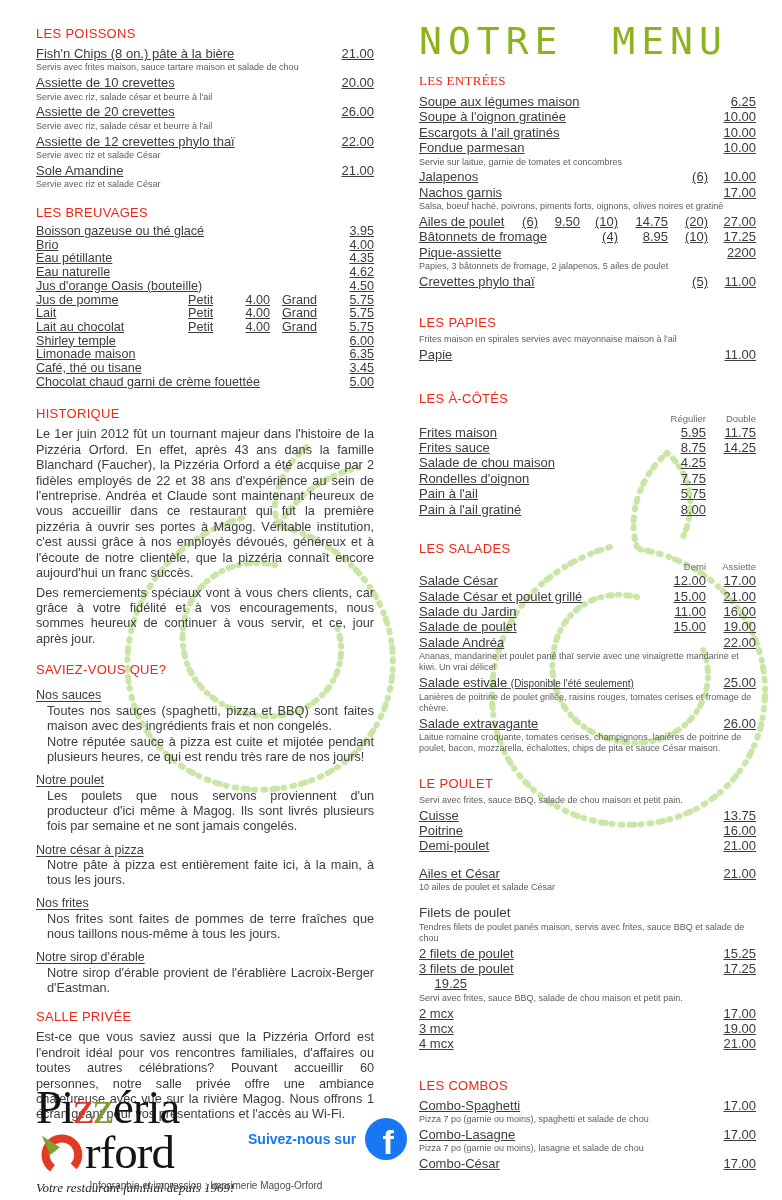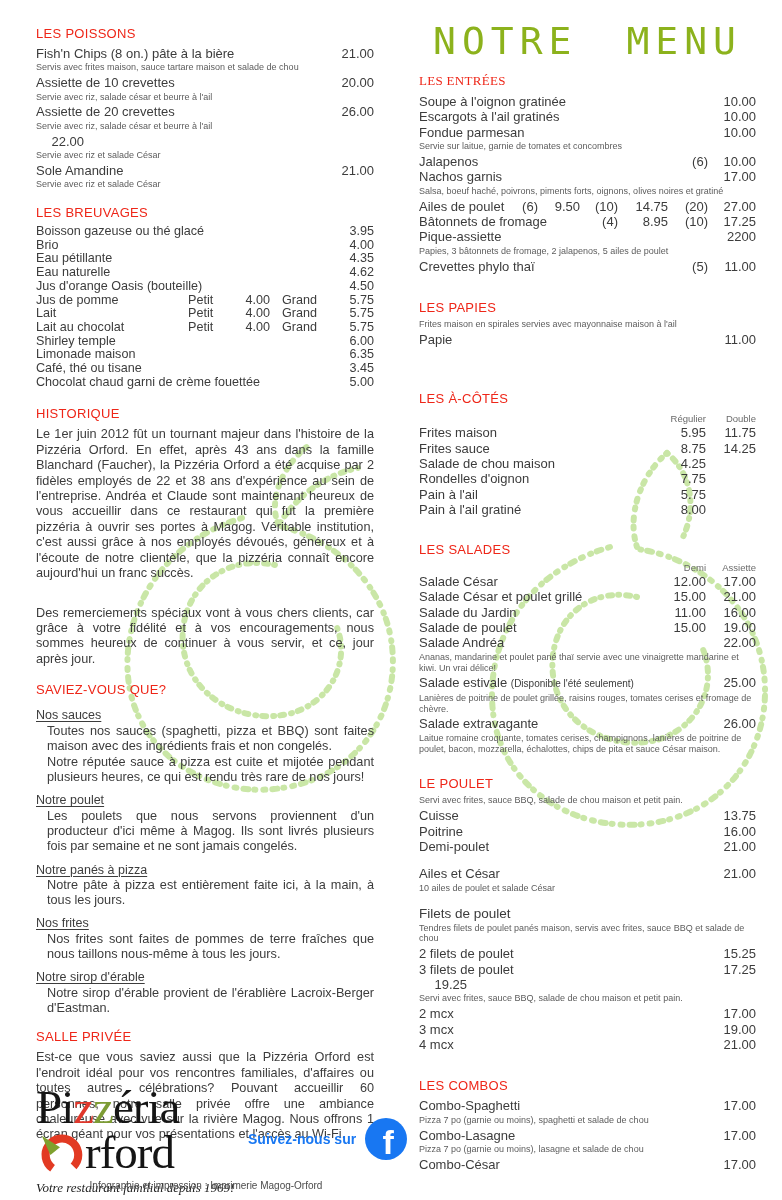--- a/index.html
+++ b/index.html
@@ -9,55 +9,55 @@
     font-family: "Liberation Sans", sans-serif;
     color: #3c3c3c; overflow: hidden;
   }
   .col { position: absolute; z-index: 1; }
   .col-left  { left: 36px; top: 24px; width: 338px; }
   .col-right { left: 419px; top: 20px; width: 337px; }
 
   h2.sec { font-size: 13px; font-weight: normal; color: #ee2618;
            letter-spacing: .3px; line-height: 20px; }
 
-  .mi { display: flex; align-items: baseline; font-size: 13px; line-height: 15.4px; }
+  .mi { display: flex; align-items: baseline; font-size: 13px; line-height: 15.4px; text-decoration: underline; }
   .mi .nm { flex: 1 1 auto; }
   .pr  { width: 48px; text-align: right; white-space: nowrap; }
   .qty { width: 38px; text-align: right; }
   .note { font-size: 9px; line-height: 10.8px; color: #5d5d5d; margin: 1px 0 2px; }
 
   #sec-poissons .mi { margin-top: 2px; }
   #sec-breuvages h2 { margin-top: 13px; margin-bottom: 2px; }
   .bev .mi { font-size: 12.6px; line-height: 13.7px; }
   .b1l { width: 46px; } .b1p { width: 36px; text-align: right; }
   .b2l { width: 56px; padding-left: 12px; }
 
   #sec-historique h2 { margin-top: 15px; }
   p.body { font-size: 12.7px; line-height: 15.4px; text-align: justify; margin-top: 3px; }
-  p.body + p.body { margin-top: 24px; }
+  p.body + p.body { margin-top: 4px; }
 
   #sec-saviez h2 { margin-top: 13px; }
   .know { margin-top: 9px; }
   .know-h { font-size: 12.5px; line-height: 13.5px; text-decoration: underline;
             text-underline-offset: 2px; }
   .know-p { font-size: 12.7px; line-height: 15.2px; text-align: justify;
             margin: 1px 0 0 11px; }
 
   #sec-salle h2 { margin-top: 11px; }
 
   .menu-title { font-family: "DejaVu Sans Mono", monospace; font-weight: normal;
-                font-size: 38px; line-height: 42px; color: #8cb21c; text-align: center;
+                font-size: 38px; line-height: 42px; color: #8cb21c; text-align: left;
                 letter-spacing: 6px; word-spacing: 20px; }
   #sec-entrees h2 { margin-top: 9px; margin-bottom: 3px; font-family: Liberation Serif, serif; }
   .q1 { width: 30px; text-align: right; } .p1 { width: 42px; text-align: right; }
   .q2 { width: 38px; text-align: right; } .p2 { width: 50px; text-align: right; }
   .q3 { width: 40px; text-align: right; } .p3 { width: 48px; text-align: right; }
 
   #sec-papies h2 { margin-top: 24px; }
-  #sec-acotes h2 { margin-top: 42px; margin-bottom: 4px; }
+  #sec-acotes h2 { margin-top: 26px; margin-bottom: 4px; }
   .hdr { display: flex; justify-content: flex-end; font-size: 9.5px;
          color: #6a6a6a; margin-bottom: 1px; }
   .pA { width: 60px; text-align: right; } .pB { width: 50px; text-align: right; }
 
   #sec-salades h2 { margin-top: 22px; margin-bottom: 2px; }
   .qual { font-size: 10px; }
 
   #sec-poulet h2 { margin-top: 20px; }
   .gap { margin-top: 12px; }
   .sub { font-size: 13.5px; margin-top: 12px; line-height: 16px; }
@@ -126,20 +126,21 @@
         <span class="nm">Assiette de 10 crevettes</span>
         <span class="pr">20.00</span>
       </div>
     <div class="note">Servie avec riz, salade césar et beurre à l'ail</div>
     <div class="mi">
         <span class="nm">Assiette de 20 crevettes</span>
         <span class="pr">26.00</span>
       </div>
     <div class="note">Servie avec riz, salade césar et beurre à l'ail</div>
     <div class="mi">
+        <span class="nm">Assiette de 12 crevettes phylo thaï</span>
         <span class="pr">22.00</span>
       </div>
     <div class="note">Servie avec riz et salade César</div>
     <div class="mi">
         <span class="nm">Sole Amandine</span>
         <span class="pr">21.00</span>
       </div>
     <div class="note">Servie avec riz et salade César</div>
   </section>
 
@@ -215,21 +216,21 @@
     <div class="know">
       <div class="know-h">Nos sauces</div>
       <p class="know-p">Toutes nos sauces (spaghetti, pizza et BBQ) sont faites maison avec des ingrédients frais et non congelés.</p>
       <p class="know-p">Notre réputée sauce à pizza est cuite et mijotée pendant plusieurs heures, ce qui est rendu très rare de nos jours!</p>
     </div>
     <div class="know">
       <div class="know-h">Notre poulet</div>
       <p class="know-p">Les poulets que nous servons proviennent d'un producteur d'ici même à Magog. Ils sont livrés plusieurs fois par semaine et ne sont jamais congelés.</p>
     </div>
     <div class="know">
-      <div class="know-h">Notre panés à pizza</div>
+      <div class="know-h">Notre césar à pizza</div>
       <p class="know-p">Notre pâte à pizza est entièrement faite ici, à la main, à tous les jours.</p>
     </div>
     <div class="know">
       <div class="know-h">Nos frites</div>
       <p class="know-p">Nos frites sont faites de pommes de terre fraîches que nous taillons nous-même à tous les jours.</p>
     </div>
     <div class="know">
       <div class="know-h">Notre sirop d'érable</div>
       <p class="know-p">Notre sirop d'érable provient de l'érablière Lacroix-Berger d'Eastman.</p>
     </div>
@@ -262,20 +263,24 @@
 
 <div class="credit">Infographie et impression : Imprimerie Magog-Orford</div>
 
 <div class="col col-right">
 
   <h1 class="menu-title">NOTRE MENU</h1>
 
   <section id="sec-entrees">
     <h2 class="sec">LES ENTRÉES</h2>
     <div class="mi">
+        <span class="nm">Soupe aux légumes maison</span>
+        <span class="pr">6.25</span>
+      </div>
+    <div class="mi">
         <span class="nm">Soupe à l'oignon gratinée</span>
         <span class="pr">10.00</span>
       </div>
     <div class="mi">
         <span class="nm">Escargots à l'ail gratinés</span>
         <span class="pr">10.00</span>
       </div>
     <div class="mi">
         <span class="nm">Fondue parmesan</span>
         <span class="pr">10.00</span>

